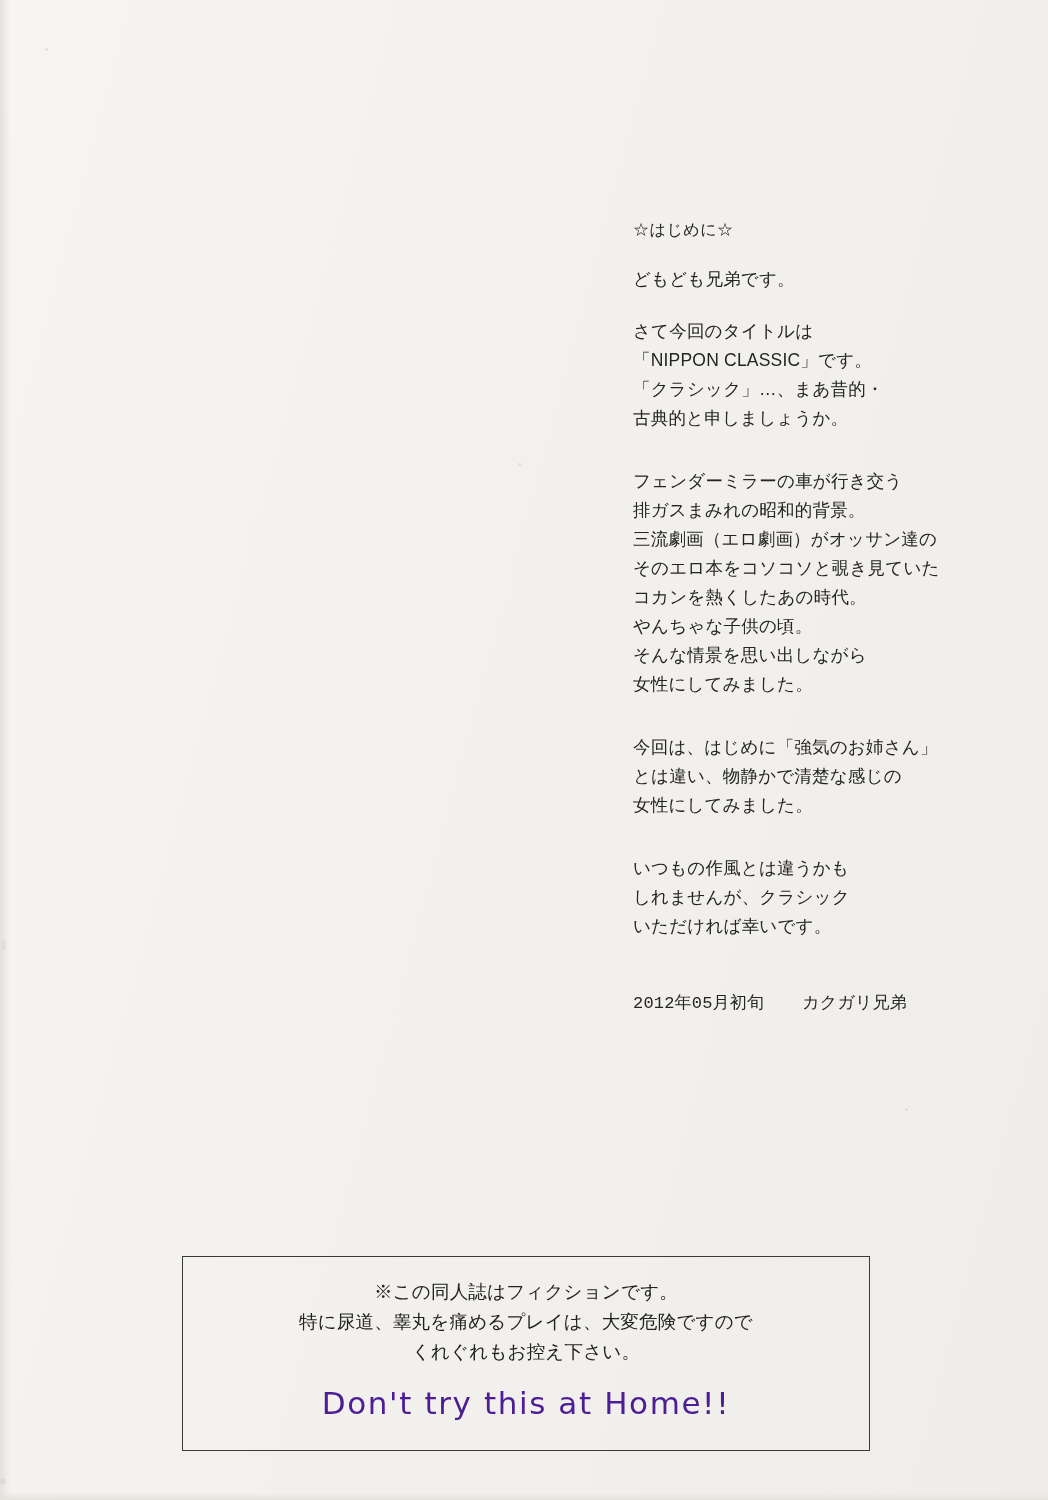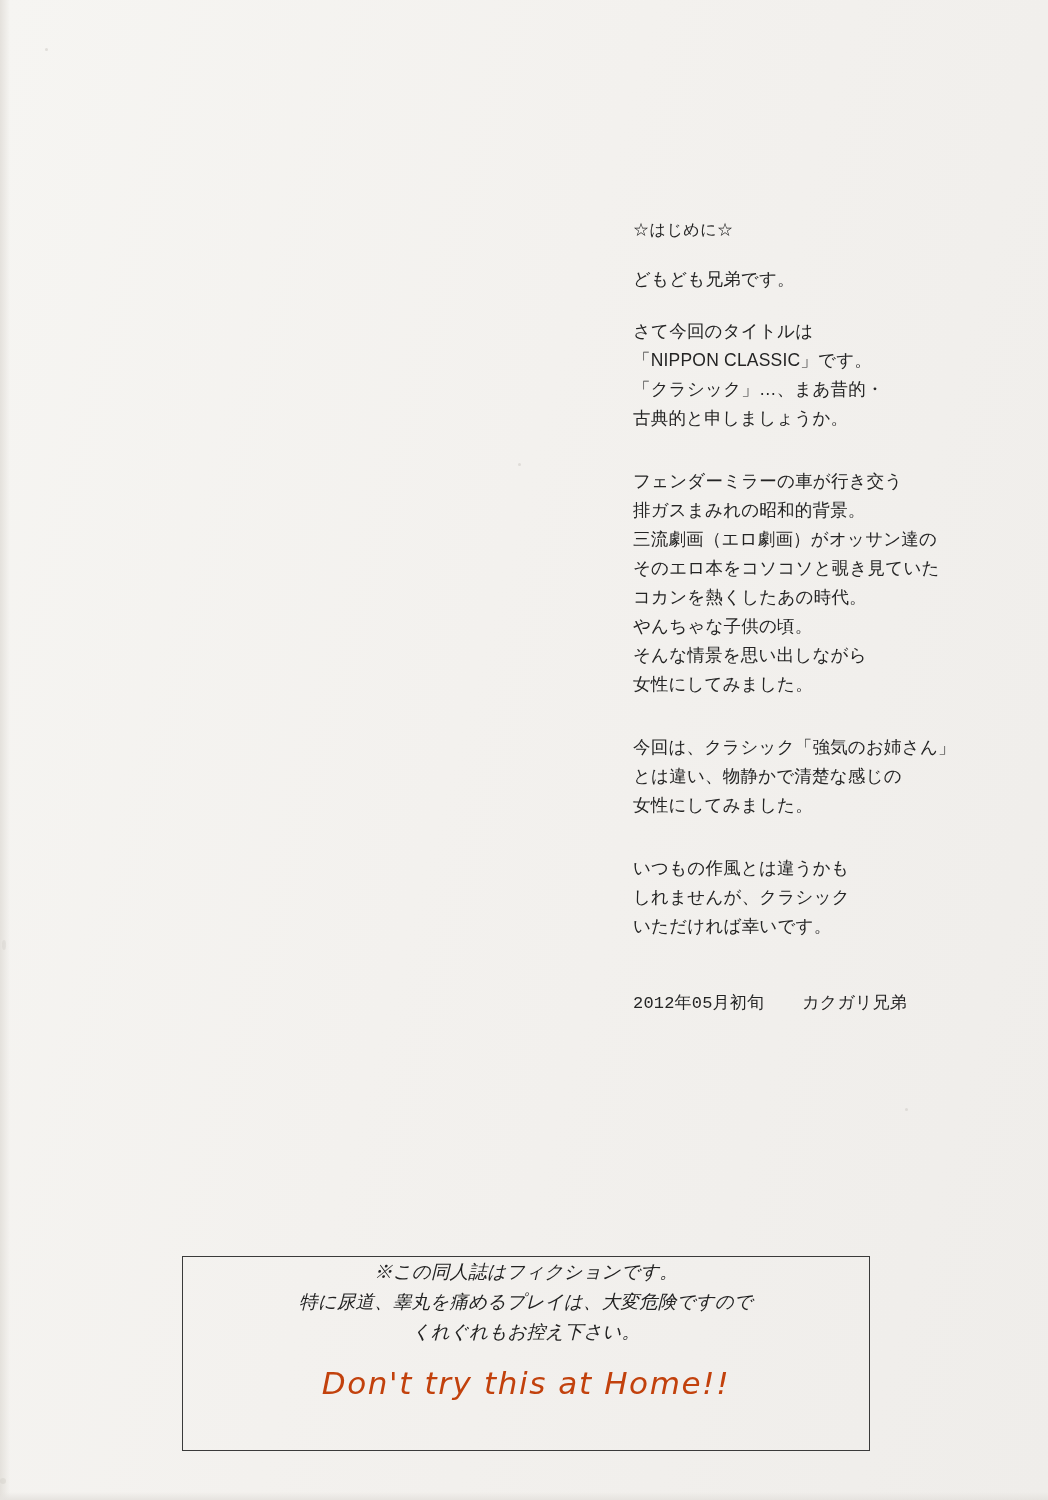--- a/index.html
+++ b/index.html
@@ -85,37 +85,37 @@
     left: 182px;
     top: 1256px;
     width: 688px;
     height: 195px;
     border: 1.5px solid #3a3a3a;
     box-sizing: border-box;
     display: flex;
     flex-direction: column;
     align-items: center;
     justify-content: flex-start;
+    padding-top: 20px;
     background: transparent;
-    font-style: italic;
   }
   .dis-line {
     font-size: 18.5px;
     line-height: 1.62;
     white-space: nowrap;
     color: #222;
     letter-spacing: .2px;
   }
   .dis-big {
     margin-top: 18px;
     font-size: 31px;
     font-family: "DejaVu Sans", sans-serif;
     font-weight: 400;
     letter-spacing: 1.6px;
-    color: #c2410c;
+    color: #4c1d95;
     white-space: nowrap;
   }
 </style>
 </head>
 <body>
 
 <div class="page">
   <div class="page-edge-left"></div>
   <div class="page-edge-bottom"></div>
   <div class="speck" style="left:45px;top:48px;width:3px;height:3px;"></div>
@@ -151,21 +151,21 @@
     <div class="aw-line line-h">そのエロ本をコソコソと覗き見ていた</div>
     <div class="aw-line line-h">コカンを熱くしたあの時代。</div>
     <div class="aw-line line-h">やんちゃな子供の頃。</div>
     <div class="aw-line line-h">そんな情景を思い出しながら</div>
     <div class="aw-line line-h">女性にしてみました。</div>
   </div>
 
   <div class="gap-md"></div>
 
   <div class="aw-para">
-    <div class="aw-line line-h">今回は、クラシック「強気のお姉さん」</div>
+    <div class="aw-line line-h">今回は、はじめに「強気のお姉さん」</div>
     <div class="aw-line line-h">とは違い、物静かで清楚な感じの</div>
     <div class="aw-line line-h">女性にしてみました。</div>
   </div>
 
   <div class="gap-md"></div>
 
   <div class="aw-para">
     <div class="aw-line line-h">いつもの作風とは違うかも</div>
     <div class="aw-line line-h">しれませんが、クラシック</div>
     <div class="aw-line line-h">いただければ幸いです。</div>

